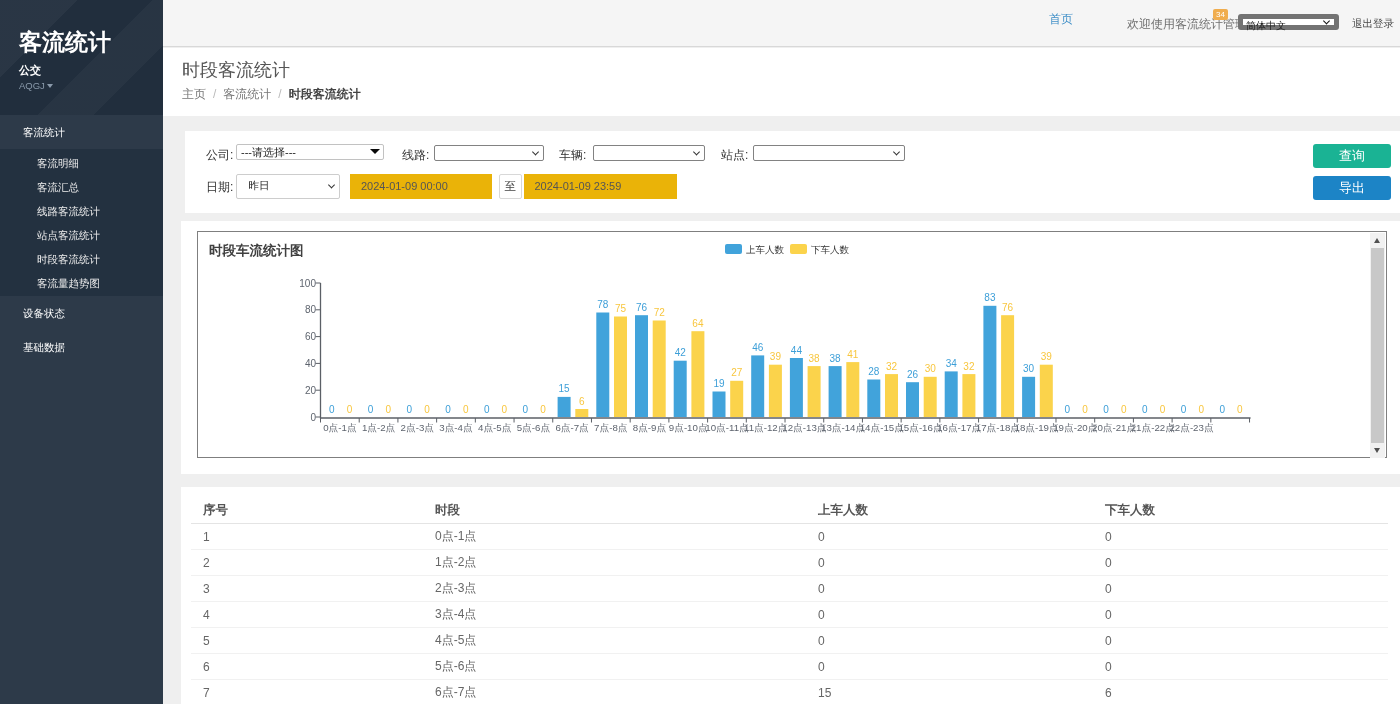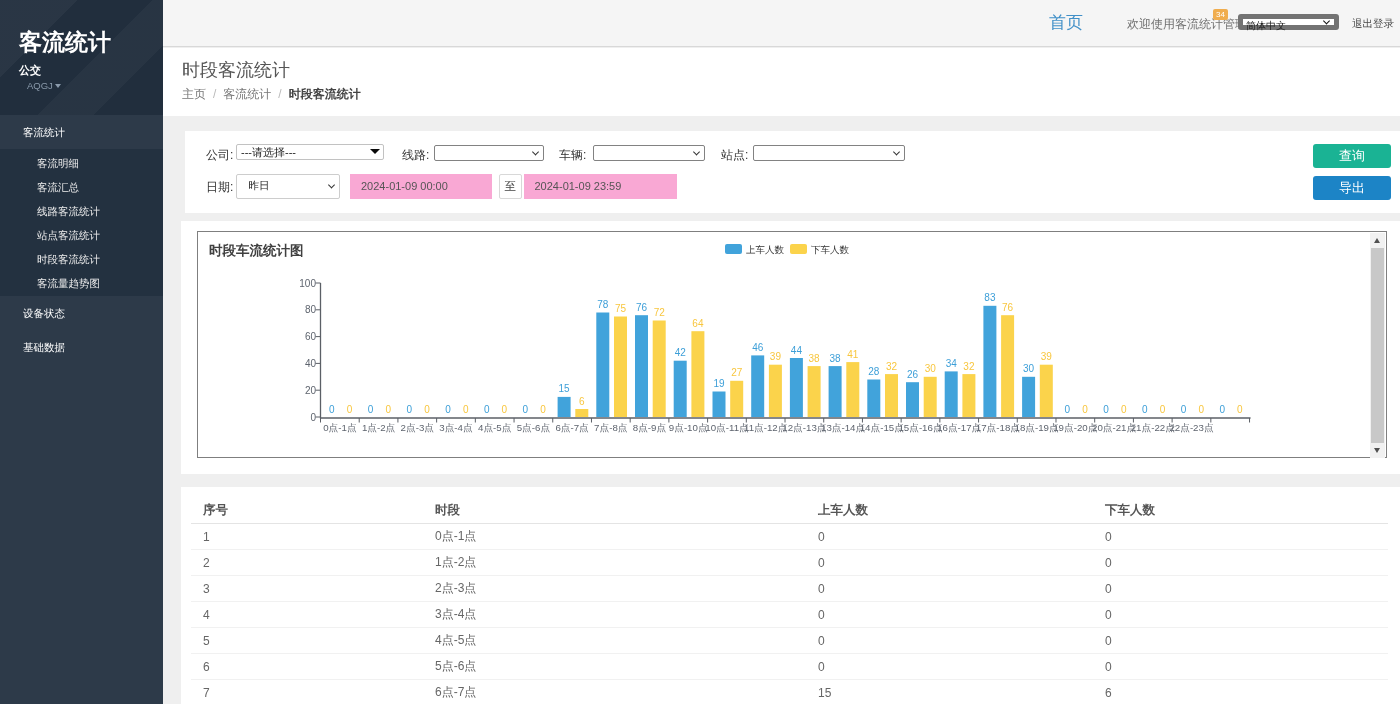--- a/index.html
+++ b/index.html
@@ -4,49 +4,49 @@
 <title>时段客流统计</title>
 <style>
 * { margin:0; padding:0; box-sizing:border-box; }
 html,body { width:1400px; height:704px; overflow:hidden; font-family:"Liberation Sans",sans-serif; }
 #app { position:relative; width:1400px; height:704px; background:#efefef; }
 
 #side { position:absolute; left:0; top:0; width:163px; height:704px; background:#2d3a49; }
 #side .logoarea { position:absolute; left:0; top:0; width:163px; height:115px; background:#212e3d linear-gradient(135deg, rgba(255,255,255,0.04) 0 28%, rgba(255,255,255,0) 28% 55%, rgba(255,255,255,0.03) 55% 75%, rgba(255,255,255,0) 75%); }
 #side .logo { color:#fff; font-size:23px; font-weight:bold; position:absolute; left:19px; top:27px; }
 #side .co { color:#fff; font-size:11px; font-weight:bold; position:absolute; left:19px; top:63px; }
-#side .acct { color:#8a9aab; font-size:9.5px; position:absolute; left:27px; top:79.5px; }
+#side .acct { color:#8a9aab; font-size:9.5px; position:absolute; left:19px; top:79.5px; }
 #side .acct .car { display:inline-block; width:0; height:0; border-left:3.5px solid transparent; border-right:3.5px solid transparent; border-top:4px solid #8a9aab; margin-left:2px; vertical-align:1px; }
 #menu { position:absolute; left:0; top:115px; width:163px; }
 .mparent { height:34px; line-height:34px; padding-left:23px; color:#fff; font-size:10.5px; }
 .mparent.active { background:transparent; }
 #submenu { background:#233140; padding:2px 0 1px; }
 #submenu div { height:24px; line-height:24px; padding-left:37px; color:#ececec; font-size:10.5px; }
 
 #topnav { position:absolute; left:163px; top:0; width:1237px; height:47px; background:#f5f5f5; border-bottom:1px solid #d8d8d8; }
-#topnav .home { position:absolute; left:886px; top:11px; font-size:17px; color:#4190c8; }
+#topnav .home { position:absolute; left:886px; top:11px; font-size:12px; color:#4190c8; }
 #topnav .welcome { position:absolute; left:926px; top:15.5px; font-size:12px; color:#707070;margin-left:38px; }
 #topnav .badge { position:absolute; left:1050px; top:9px; width:15px; height:11px; background:#f0ad4e; border-radius:2px; color:#fff; font-size:8px; text-align:center; line-height:11px; }
 #topnav .lang { position:absolute; left:1075px; top:14px; width:101px; height:16px; border:5px solid #737373; border-radius:3px; background:#fff; font-size:10px; color:#222; line-height:14px; padding-left:3px; }
 #topnav .logout { position:absolute; left:1189px; top:16.5px; font-size:10.5px; color:#4a4a4a; }
 
 #phead { position:absolute; left:163px; top:48px; width:1237px; height:68px; background:#fff; }
 #phead h1 { position:absolute; left:19px; top:12.5px; font-size:18px; line-height:18px; font-weight:normal; color:#555; }
 #phead .bc { position:absolute; left:19px; top:38px; font-size:12px; color:#777; }
 #phead .bc .sep { color:#bbb; padding:0 7px; }
 #phead .bc b { color:#444; }
 
 .panel { position:absolute; background:#fff; }
 #fpanel { left:185px; top:131px; width:1219px; height:82px;padding-left:35px; }
 .flabel { position:absolute; font-size:12px; color:#333; }
 .sel { position:absolute; background:#fff; border:1px solid #828282; border-radius:2px; font-size:11px; color:#222;text-align:center; }
 .sel .t { position:absolute; left:5px; top:50%; transform:translateY(-50%); white-space:nowrap; }
 .chev { position:absolute; right:5px; top:50%; width:5px; height:5px; transform:translateY(-72%) rotate(45deg); border-right:1.7px solid #333; border-bottom:1.7px solid #333; }
 .tri { position:absolute; right:3px; top:50%; margin-top:-2.5px; width:0; height:0; border-left:5px solid transparent; border-right:5px solid transparent; border-top:5.5px solid #0a0a0a; }
-.dinput { position:absolute; background:#f9a8d4; font-size:11px; color:#555; padding-left:11px; }
+.dinput { position:absolute; background:#eab308; font-size:11px; color:#555; padding-left:11px; }
 .btn { position:absolute; left:1128px; width:78px; height:24px; border-radius:3px; color:#fff; font-size:13px; text-align:center; line-height:24px; }
 
 #cpanel { left:181px; top:221px; width:1392px; height:253px; }
 #chartbox { position:absolute; left:16px; top:10px; width:1190px; height:227px; border:1px solid #7f7f7f; }
 #ctitle { position:absolute; left:11px; top:10px; font-size:13.5px; font-weight:bold; color:#404040; }
 .legend { position:absolute; top:12px; height:12px; font-size:9.5px; color:#333; }
 .lsw { display:inline-block; width:17px; height:10px; border-radius:2px; margin-right:4px; vertical-align:-1px; }
 
 #sbar { position:absolute; right:1px; top:1px; width:15px; height:225px; background:#f1f1f1; }
 #sbar .thumb { position:absolute; left:1px; top:15px; width:13px; height:195px; background:#c8c8c8; }

